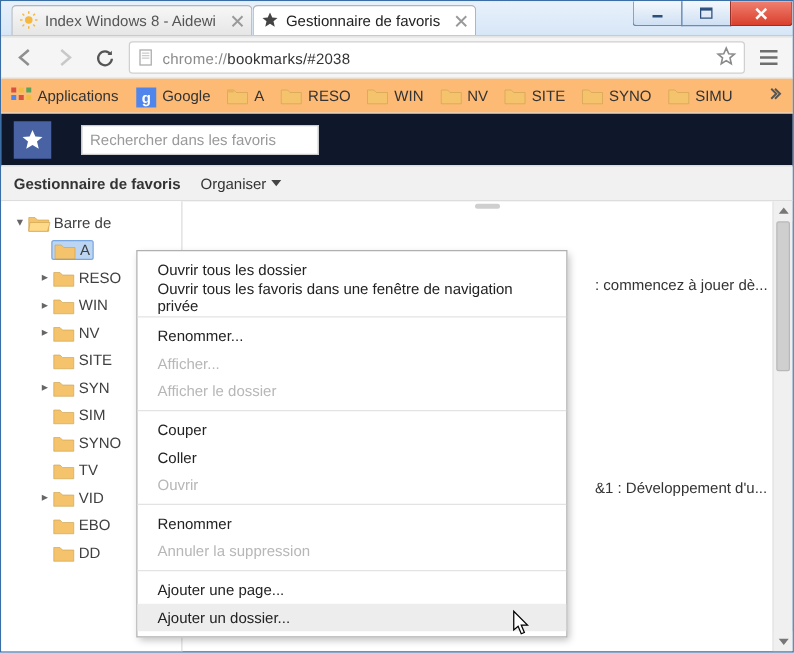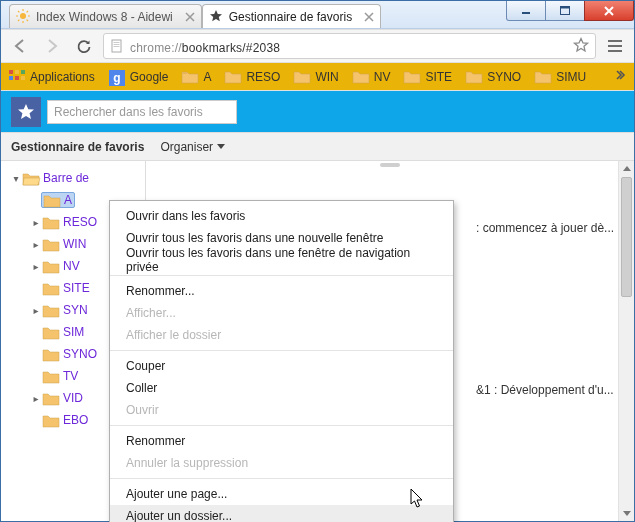--- a/index.html
+++ b/index.html
@@ -23,42 +23,42 @@
   .toolbar { height:34px; background:#f5f5f5; border-top:1px solid #e0e0e0; border-bottom:1px solid #e0e0e0; display:flex; align-items:center; padding:0 6px; gap:6px; margin-top:0; }
   .nav-btn { width:26px; height:26px; border-radius:3px; display:flex; align-items:center; justify-content:center; color:#7a7a7a; }
   .reload { color:#555; }
   .omnibox { flex:1; height:26px; border:1px solid #d0d0d0; border-radius:3px; background:#fff; display:flex; align-items:center; padding:0 6px; gap:6px; }
   .omnibox .globe { width:14px; height:14px; }
   .omnibox .url { color:#8a8a8a; font-size:15px; letter-spacing:.2px; }
   .omnibox .url .dark { color:#333; }
   .star { margin-left:auto; color:#8a8a8a; }
   .menu-btn { width:26px; height:26px; display:flex; align-items:center; justify-content:center; }
   
-  .bmbar { height:28px; background:#eab308; border-bottom:1px solid #e0e0e0; display:flex; align-items:center; padding:0 6px; gap:10px; }
+  .bmbar { height:28px; background:#fdba74; border-bottom:1px solid #e0e0e0; display:flex; align-items:center; padding:0 6px; gap:10px; }
   .bmitem { display:flex; align-items:center; gap:5px; color:#333; padding:2px 2px; white-space:nowrap;}
   .bmitem .ficon { width:16px; height:14px; }
   .chev { margin-left:auto; color:#555; padding:0 4px;}
   
-  .page-head { height:42px; background:#0ea5e9; border-bottom:1px solid #ddd; display:flex; align-items:center; padding:0 10px; gap:6px; }
+  .page-head { height:42px; background:#0f172a; border-bottom:1px solid #ddd; display:flex; align-items:center; padding:0 10px; gap:24px; }
   .bm-logo { width:30px; height:30px; background:#4862a3; display:flex; align-items:center; justify-content:center; }
   .bm-search { flex:0 0 190px; height:24px; border:1px solid #ccc; background:#fff; padding:0 6px; color:#999; display:flex; align-items:center;}
   
   .mgrbar { height:28px; background:#f1f1f1; border-bottom:1px solid #ddd; display:flex; align-items:center; padding:0 10px; gap:16px; color:#333;}
   .mgrbar .title { font-weight:bold; }
   .mgrbar .org { display:flex; align-items:center; gap:4px; }
   
   .content { position:relative; display:flex; height:calc(100% - 28px - 34px - 28px - 42px - 28px); }
   .tree { width:145px; border-right:1px solid #ddd; overflow:hidden; background:#fff; padding-top:6px;}
   .tree-row { display:flex; align-items:center; height:22px; padding-left:6px; position:relative; }
   .tree-row .tw { width:10px; text-align:center; color:#666; font-size:10px; }
   .tree-row.depth1 { padding-left:10px; }
   .tree-row.depth2 { padding-left:30px; }
   .tree-row.selected .lbl-wrap { background:#bcd5f3; border:1px solid #7aa7dd; border-radius:2px; padding:0 2px; }
   .tree-row .lbl-wrap { display:flex; align-items:center; gap:4px; padding:0 2px;}
-  .tree-row .lbl { color:#6d28d9; }
+  .tree-row .lbl { color:#404040; }
   .rows { flex:1; overflow:hidden; }
   .grip { height:8px; display:flex; justify-content:center; align-items:center; }
   .grip span{ width:20px; height:4px; background:#cfcfcf; border-radius:2px; display:block;}
   .list-row { height:22px; display:flex; align-items:center; padding-left:8px; gap:6px; color:#333; white-space:nowrap; overflow:hidden; text-overflow:ellipsis;}
   .folder-ico { width:16px; height:13px; }
   
   .ctxmenu { position:absolute; left:108px; top:199px; width:345px; background:#fff; border:1px solid #b0b0b0; box-shadow:2px 3px 6px rgba(0,0,0,.25); z-index:10; padding:4px 0;}
   .ctxitem { height:22px; display:flex; align-items:center; padding:0 16px; color:#222; }
   .ctxitem.disabled { color:#b7b7b7; }
   .ctxitem.hover { background:#ededed; }
@@ -378,20 +378,29 @@
               <span class="lbl">VID</span>
             </span>
           </div>
           <div class="tree-row depth2">
             <span class="tw"></span>
             <span class="lbl-wrap">
               <span class="folder-ico"><svg width="16" height="13">
                   <path d="M0 2 L5 2 L7 4 L16 4 L16 13 L0 13 Z" fill="#f5c36b" stroke="#caa04e" stroke-width=".5"></path>
                 </svg></span>
               <span class="lbl">EBO</span>
+            </span>
+          </div>
+          <div class="tree-row depth2">
+            <span class="tw"></span>
+            <span class="lbl-wrap">
+              <span class="folder-ico"><svg width="16" height="13">
+                  <path d="M0 2 L5 2 L7 4 L16 4 L16 13 L0 13 Z" fill="#f5c36b" stroke="#caa04e" stroke-width=".5"></path>
+                </svg></span>
+              <span class="lbl">DD </span>
             </span>
           </div>
         </div>
     </div>
 
     <div class="rows" style="position:relative">
       <div class="grip">
           <span></span>
         </div>
       <div style="height:48px"></div>
@@ -414,22 +423,21 @@
         <div class="btn" style="position:absolute;bottom:0;left:0;right:0">
             <svg width="8" height="6">
               <path d="M0 1 L8 1 L4 6 Z" fill="#777"></path>
             </svg>
           </div>
       </div>
     </div>
   </div>
 
   <div class="ctxmenu" id="ctxmenu">
-      <div class="ctxitem">Ouvrir dans les favoris</div>
-      <div class="ctxitem">Ouvrir tous les favoris dans une nouvelle fenêtre</div>
+      <div class="ctxitem">Ouvrir tous les dossier</div>
       <div class="ctxitem">Ouvrir tous les favoris dans une fenêtre de navigation privée</div>
       <div class="ctxsep"></div>
       <div class="ctxitem">Renommer...</div>
       <div class="ctxitem disabled">Afficher...</div>
       <div class="ctxitem disabled">Afficher le dossier</div>
       <div class="ctxsep"></div>
       <div class="ctxitem">Couper</div>
       <div class="ctxitem">Coller</div>
       <div class="ctxitem disabled">Ouvrir</div>
       <div class="ctxsep"></div>

